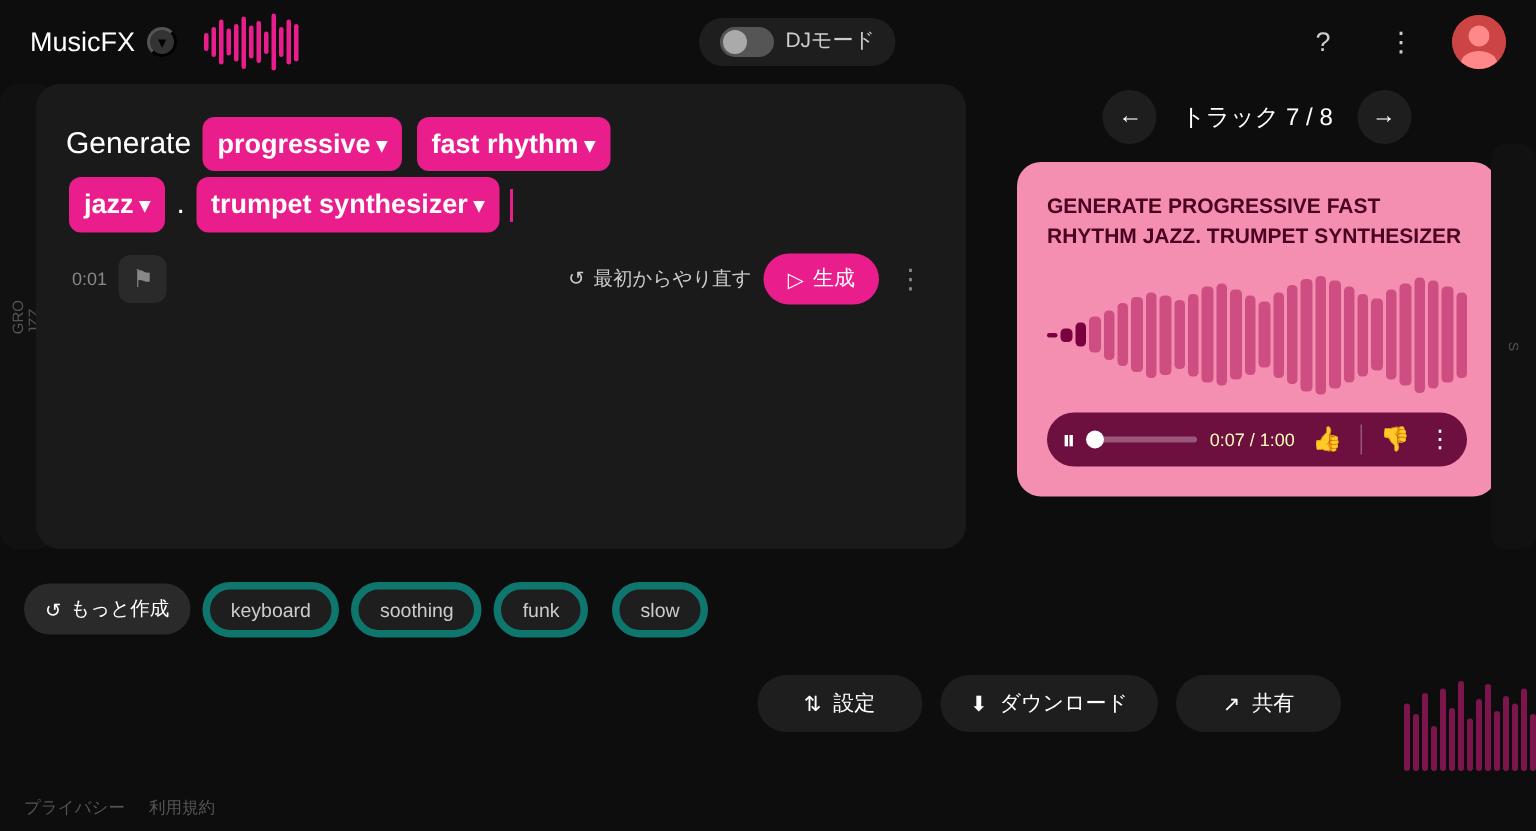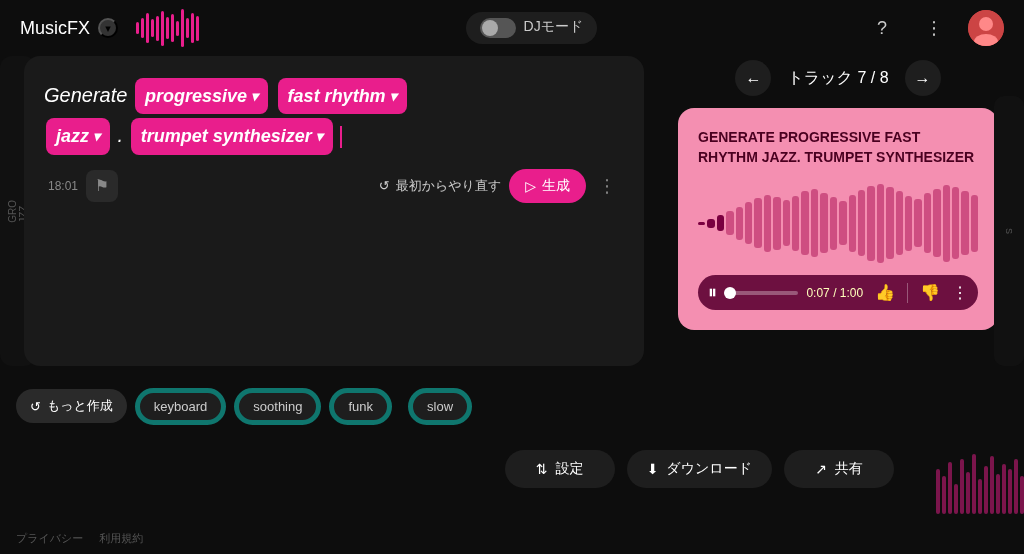--- a/index.html
+++ b/index.html
@@ -119,21 +119,20 @@
       position: relative;
       margin-left: 8px;
       margin-top: 0;
       height: 100%;
     }
 
     .prompt-area {
       font-size: 20px;
       font-weight: 500;
       line-height: 1.8;
-      font-style: italic;
     }
     .prompt-word {
       color: #fff;
     }
     .chip {
       display: inline-flex;
       align-items: center;
       gap: 4px;
       background: #e91e8c;
       color: #fff;
@@ -480,21 +479,21 @@
         <span class="chip">fast rhythm <span class="chevron">▾</span></span>
         <br>
         <span class="chip">jazz <span class="chevron">▾</span></span>
         <span class="prompt-word"> . </span>
         <span class="chip">trumpet synthesizer <span class="chevron">▾</span></span>
         <span class="cursor-line"></span>
       </div>
 
       <div class="card-bottom">
         <div style="display:flex; align-items:center; gap:8px;">
-          <span class="time-label">18:01</span>
+          <span class="time-label">0:01</span>
           <button class="flag-btn">⚑</button>
         </div>
         <div class="action-buttons">
           <button class="reset-btn">
             <span>↺</span>
             <span>最初からやり直す</span>
           </button>
           <button class="generate-btn">
             <span>▷</span>
             <span>生成</span>

